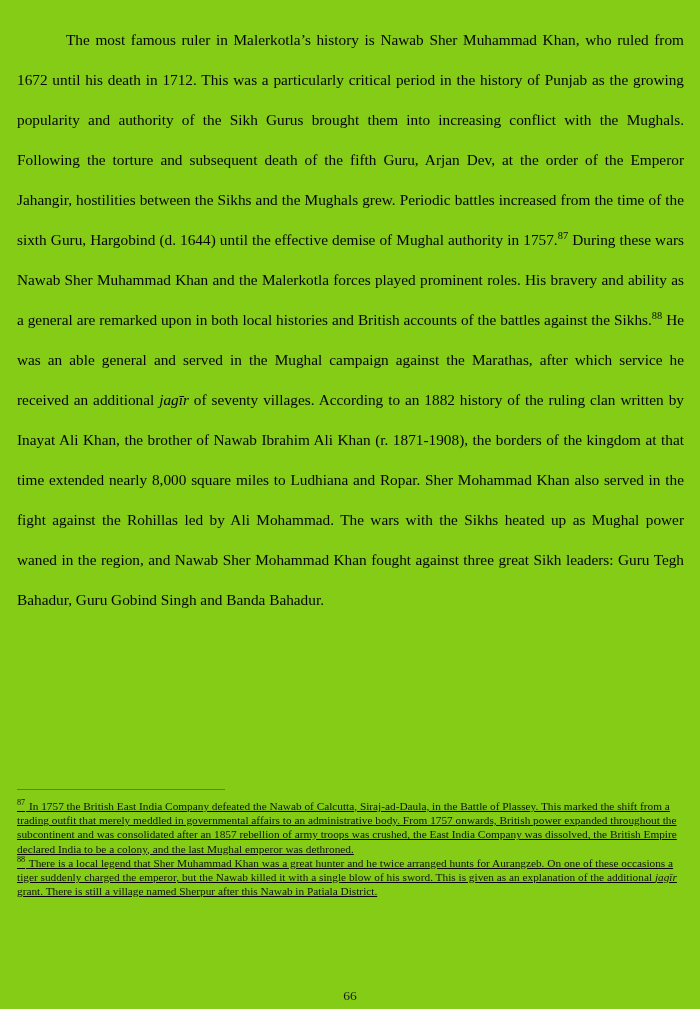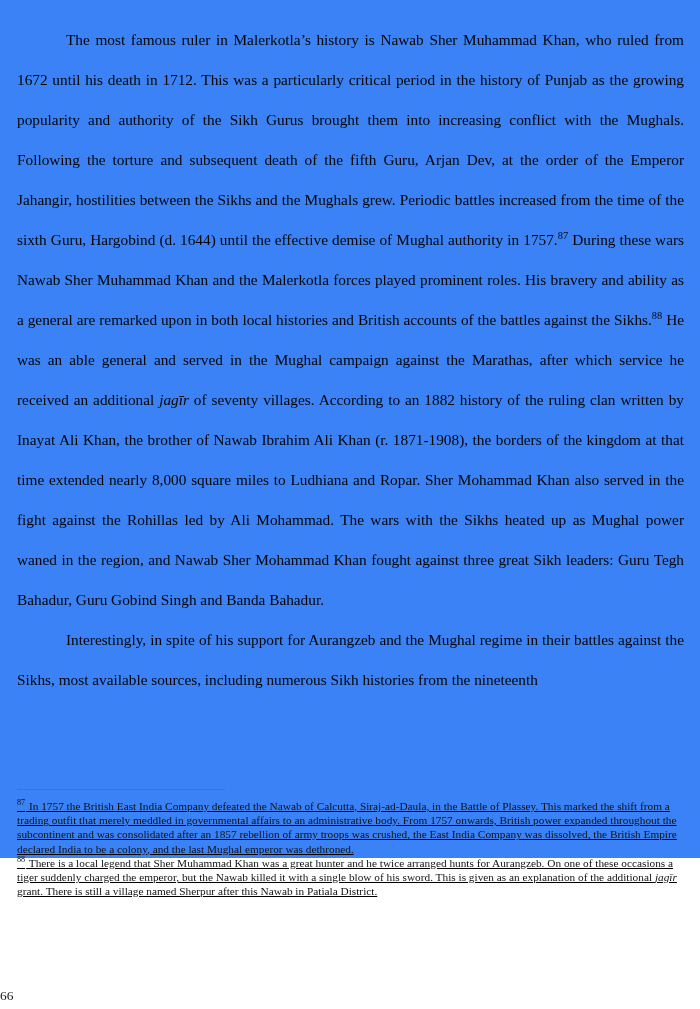--- a/index.html
+++ b/index.html
@@ -13,22 +13,22 @@
     position: relative;
     font-family: "Liberation Serif", "DejaVu Serif", serif;
     color: #000000;
     overflow: hidden;
   }
   .page {
     position: absolute;
     left: 0;
     top: 0;
     width: 700px;
-    height: 858px;
-    background: #3b82f6;
+    height: 1009px;
+    background: #84cc16;
   }
   .body-text {
     position: absolute;
     left: 17px;
     top: 20px;
     width: 667px;
     font-size: 15.3px;
     line-height: 40px;
     text-align: justify;
     text-justify: inter-word;
@@ -73,32 +73,32 @@
     font-size: 0.72em;
     vertical-align: super;
     line-height: 0;
     margin-right: 1px;
   }
   .page-number {
     position: absolute;
     left: 0;
     top: 988px;
     width: 700px;
+    text-align: center;
     font-size: 13.5px;
     color: #1a1a1a;
   }
 </style>
 </head>
 <body>
 
 <div class="page">
 
   <div class="body-text">
     <p class="first-para">The most famous ruler in Malerkotla’s history is Nawab Sher Muhammad Khan, who ruled from 1672 until his death in 1712.  This was a particularly critical period in the history of Punjab as the growing popularity and authority of the Sikh Gurus brought them into increasing conflict with the Mughals.  Following the torture and subsequent death of the fifth Guru, Arjan Dev, at the order of the Emperor Jahangir, hostilities between the Sikhs and the Mughals grew.  Periodic battles increased from the time of the sixth Guru, Hargobind (d. 1644) until the effective demise of Mughal authority in 1757.<sup>87</sup>  During these wars Nawab Sher Muhammad Khan and the Malerkotla forces played prominent roles.  His bravery and ability as a general are remarked upon in both local histories and British accounts of the battles against the Sikhs.<sup>88</sup>  He was an able general and served in the Mughal campaign against the Marathas, after which service he received an additional <em class="it">jagīr</em> of seventy villages.  According to an 1882 history of the ruling clan written by Inayat Ali Khan, the brother of Nawab Ibrahim Ali Khan (r. 1871-1908), the borders of the kingdom at that time extended nearly 8,000 square miles to Ludhiana and Ropar.  Sher Mohammad Khan also served in the fight against the Rohillas led by Ali Mohammad.   The wars with the Sikhs heated up as Mughal power waned in the region, and Nawab Sher Mohammad Khan fought against three great Sikh leaders: Guru Tegh Bahadur, Guru Gobind Singh and Banda Bahadur.</p>
-    <p class="last-para">Interestingly, in spite of his support for Aurangzeb and the Mughal regime in their battles against the Sikhs, most available sources, including numerous Sikh histories from the nineteenth</p>
   </div>
 
   <div class="footnote-area">
     <div class="footnote-rule"></div>
     <p class="footnote"><span class="fn-mark">87</span> In 1757 the British East India Company defeated the Nawab of Calcutta, Siraj-ad-Daula, in the Battle of Plassey. This marked the shift from a trading outfit that merely meddled in governmental affairs to an administrative body. From 1757 onwards, British power expanded throughout the subcontinent and was consolidated after an 1857 rebellion of army troops was crushed, the East India Company was dissolved, the British Empire declared India to be a colony, and the last Mughal emperor was dethroned.</p>
     <p class="footnote"><span class="fn-mark">88</span> There is a local legend that Sher Muhammad Khan was a great hunter and he twice arranged hunts for Aurangzeb.  On one of these occasions a tiger suddenly charged the emperor, but the Nawab killed it with a single blow of his sword.  This is given as an explanation of the additional <em class="it">jagīr</em> grant.  There is still a village named Sherpur after this Nawab in Patiala District.</p>
   </div>
 
   <div class="page-number">66</div>
 

